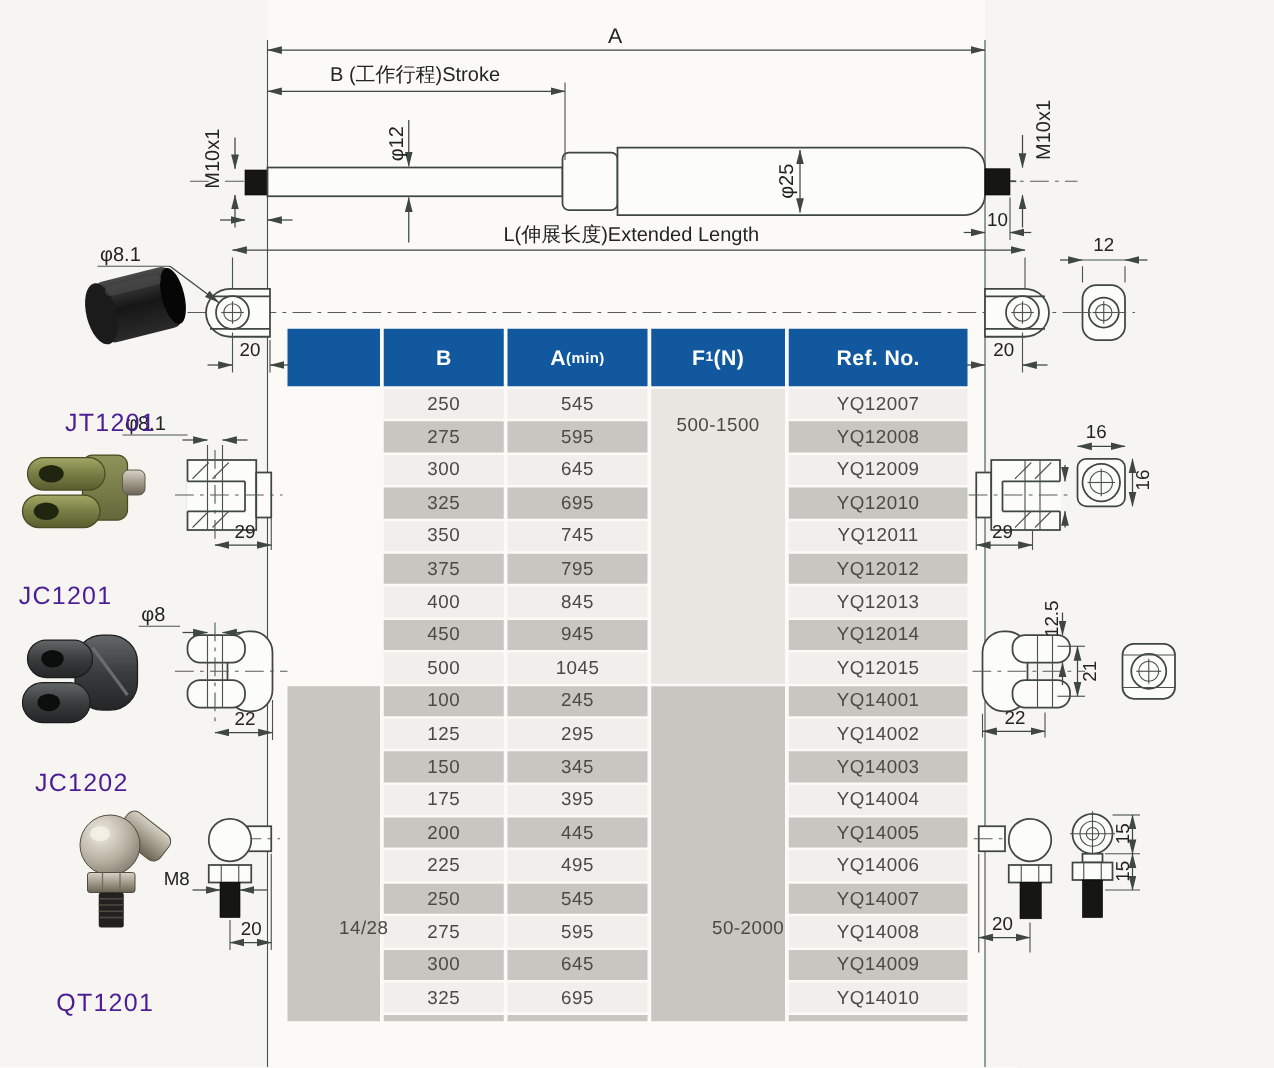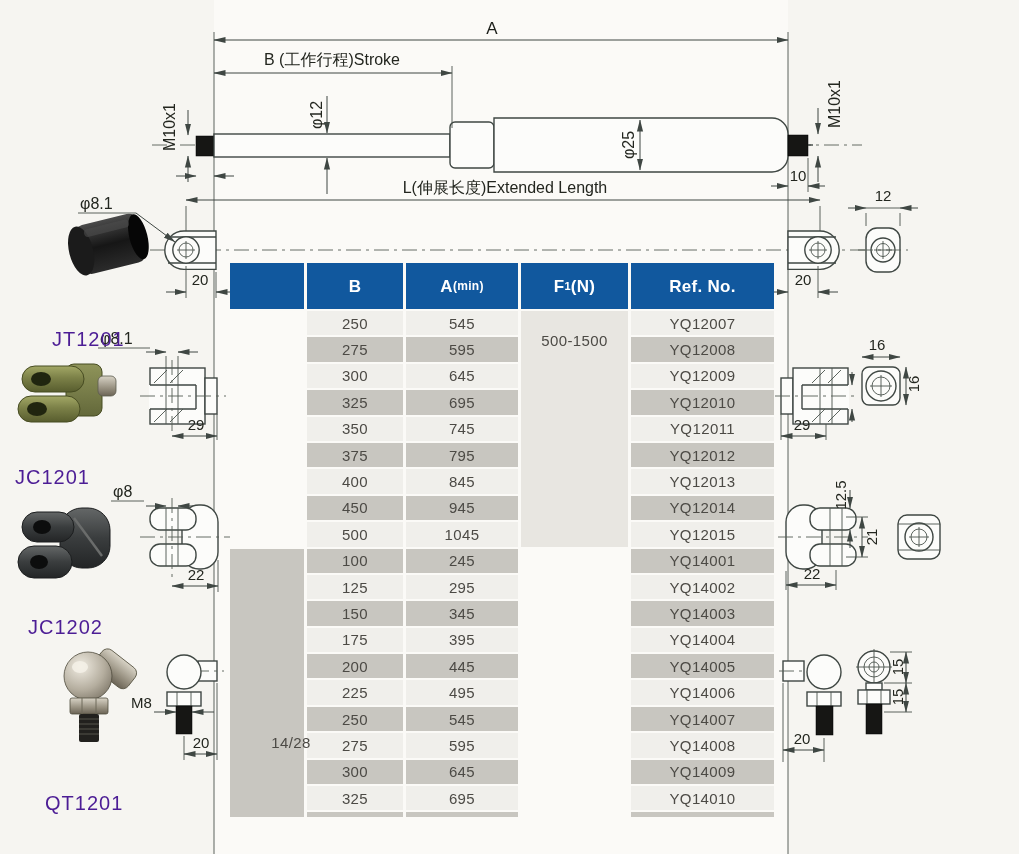--- a/index.html
+++ b/index.html
@@ -443,20 +443,23 @@
       <div class="cell data light" style="grid-area: 8 / 5;">YQ12013</div>
       <div class="cell data dark" style="grid-area: 9 / 2;">450</div>
       <div class="cell data dark" style="grid-area: 9 / 3;">945</div>
       <div class="cell data dark" style="grid-area: 9 / 5;">YQ12014</div>
       <div class="cell data light" style="grid-area: 10 / 2;">500</div>
       <div class="cell data light" style="grid-area: 10 / 3;">1045</div>
       <div class="cell data light" style="grid-area: 10 / 5;">YQ12015</div>
       <div class="cell group g1" style="grid-area: 11 / 1 / span 11;">
         <span>14/28</span>
       </div>
+      <div class="cell group g1" style="grid-area: 11 / 4 / span 11;">
+        <span>50-2000</span>
+      </div>
       <div class="cell data dark" style="grid-area: 11 / 2;">100</div>
       <div class="cell data dark" style="grid-area: 11 / 3;">245</div>
       <div class="cell data dark" style="grid-area: 11 / 5;">YQ14001</div>
       <div class="cell data light" style="grid-area: 12 / 2;">125</div>
       <div class="cell data light" style="grid-area: 12 / 3;">295</div>
       <div class="cell data light" style="grid-area: 12 / 5;">YQ14002</div>
       <div class="cell data dark" style="grid-area: 13 / 2;">150</div>
       <div class="cell data dark" style="grid-area: 13 / 3;">345</div>
       <div class="cell data dark" style="grid-area: 13 / 5;">YQ14003</div>
       <div class="cell data light" style="grid-area: 14 / 2;">175</div>

